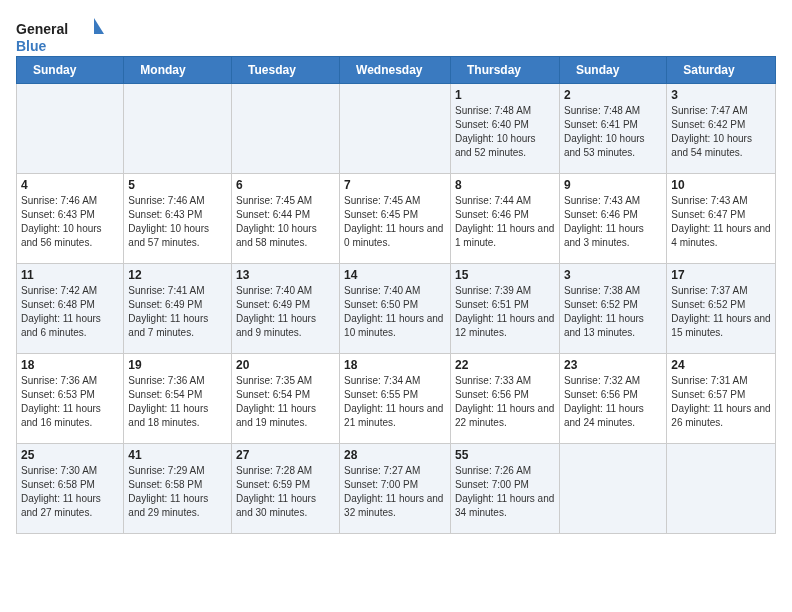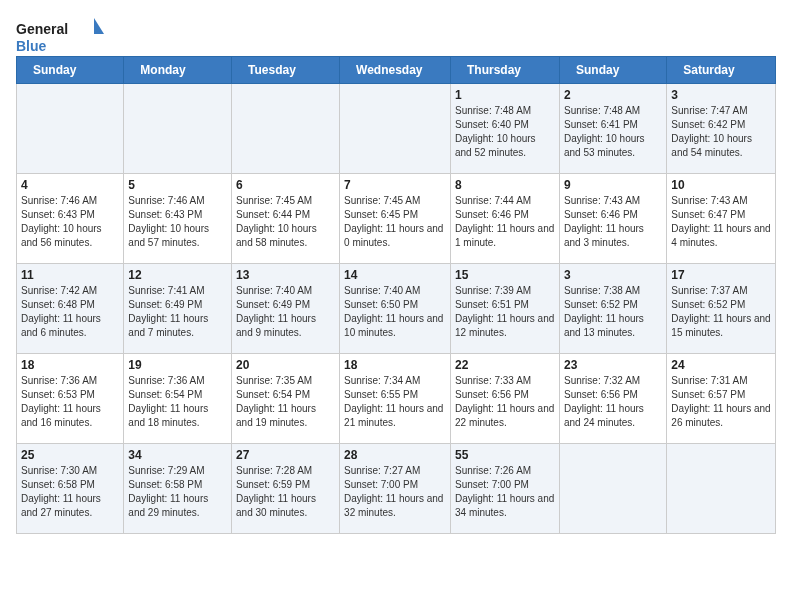--- a/index.html
+++ b/index.html
@@ -213,21 +213,21 @@
           <div class="day-number">24</div>
           <div class="day-info">Sunrise: 7:31 AM<br>Sunset: 6:57 PM<br>Daylight: 11 hours and 26 minutes.</div>
         </td>
       </tr>
       <tr>
         <td>
           <div class="day-number">25</div>
           <div class="day-info">Sunrise: 7:30 AM<br>Sunset: 6:58 PM<br>Daylight: 11 hours and 27 minutes.</div>
         </td>
         <td>
-          <div class="day-number">34</div>
+          <div class="day-number">41</div>
           <div class="day-info">Sunrise: 7:29 AM<br>Sunset: 6:58 PM<br>Daylight: 11 hours and 29 minutes.</div>
         </td>
         <td>
           <div class="day-number">27</div>
           <div class="day-info">Sunrise: 7:28 AM<br>Sunset: 6:59 PM<br>Daylight: 11 hours and 30 minutes.</div>
         </td>
         <td>
           <div class="day-number">28</div>
           <div class="day-info">Sunrise: 7:27 AM<br>Sunset: 7:00 PM<br>Daylight: 11 hours and 32 minutes.</div>
         </td>

